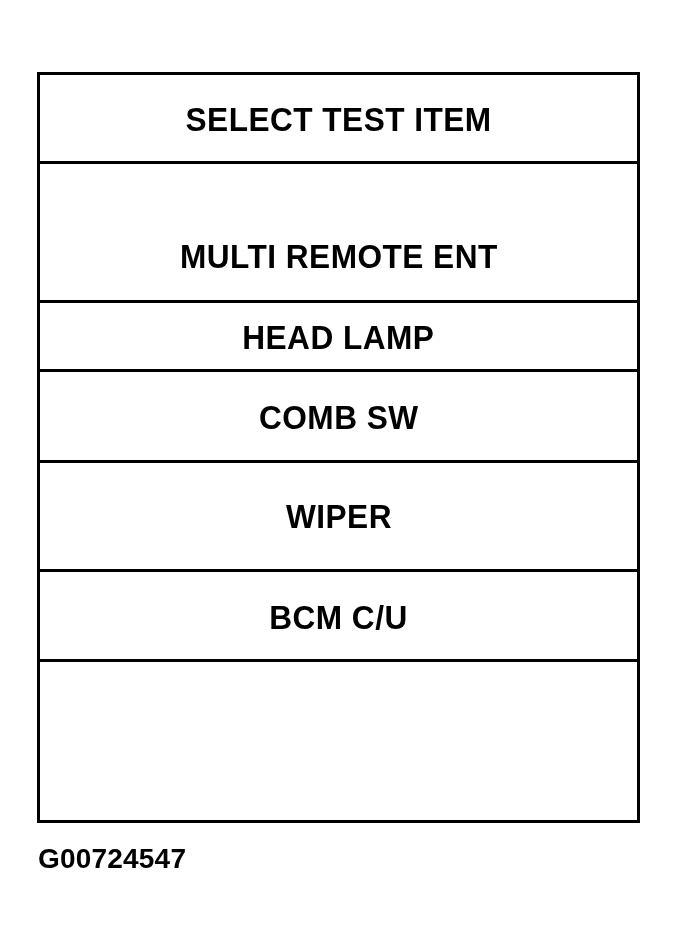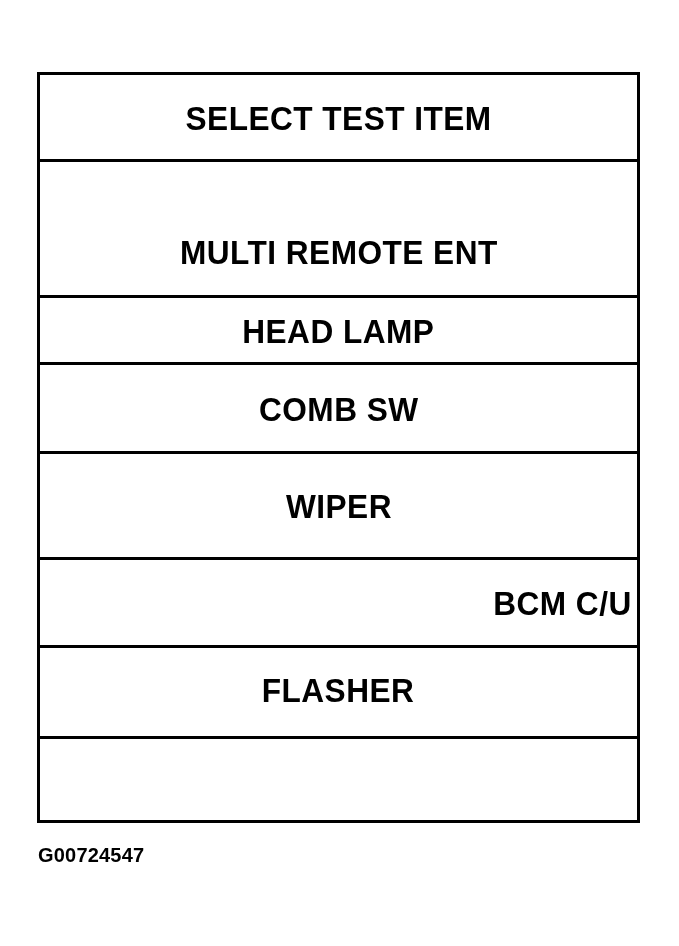--- a/index.html
+++ b/index.html
@@ -49,21 +49,21 @@
   .menu-row:last-child {
     border-bottom: none;
   }
 
   
   .menu-row.r0 { height: 89px; }
   .menu-row.r1 { height: 91px; margin-top: 48px; }
   .menu-row.r2 { height: 69px; }
   .menu-row.r3 { height: 91px; }
   .menu-row.r4 { height: 109px; }
-  .menu-row.r5 { height: 90px; justify-content: flex-end; }
+  .menu-row.r5 { height: 90px; }
   .menu-row.r6 { height: 94px; }
   .menu-row.r7 { height: 83px; }
 
   .menu-label {
     font-family: "Liberation Sans", sans-serif;
     font-weight: 700;
     font-size: 34px;
     line-height: 1;
     letter-spacing: 0.5px;
     color: #000000;
@@ -86,21 +86,21 @@
   .r5 .menu-label { position: relative; top: 1px; }
   .r6 .menu-label { position: relative; top: -2px; }
 
   
   #figure-caption {
     position: absolute;
     left: 38px;
     top: 845px;
     font-family: "Liberation Sans", sans-serif;
     font-weight: 600;
-    font-size: 20px;
+    font-size: 28px;
     line-height: 1;
     letter-spacing: 0.2px;
     color: #000000;
     white-space: nowrap;
   }
 </style>
 </head>
 <body>
 
 <div id="page">
@@ -124,23 +124,20 @@
     </div>
 
     <div class="menu-row r4">
       <span class="menu-label">WIPER</span>
     </div>
 
     <div class="menu-row r5">
       <span class="menu-label">BCM C/U</span>
     </div>
 
-    <div class="menu-row r6">
-      <span class="menu-label">FLASHER</span>
-    </div>
 
     <div class="menu-row r7">
       <span class="menu-label"></span>
     </div>
 
   </div>
 
   <div id="figure-caption">G00724547</div>
 
 </div>

